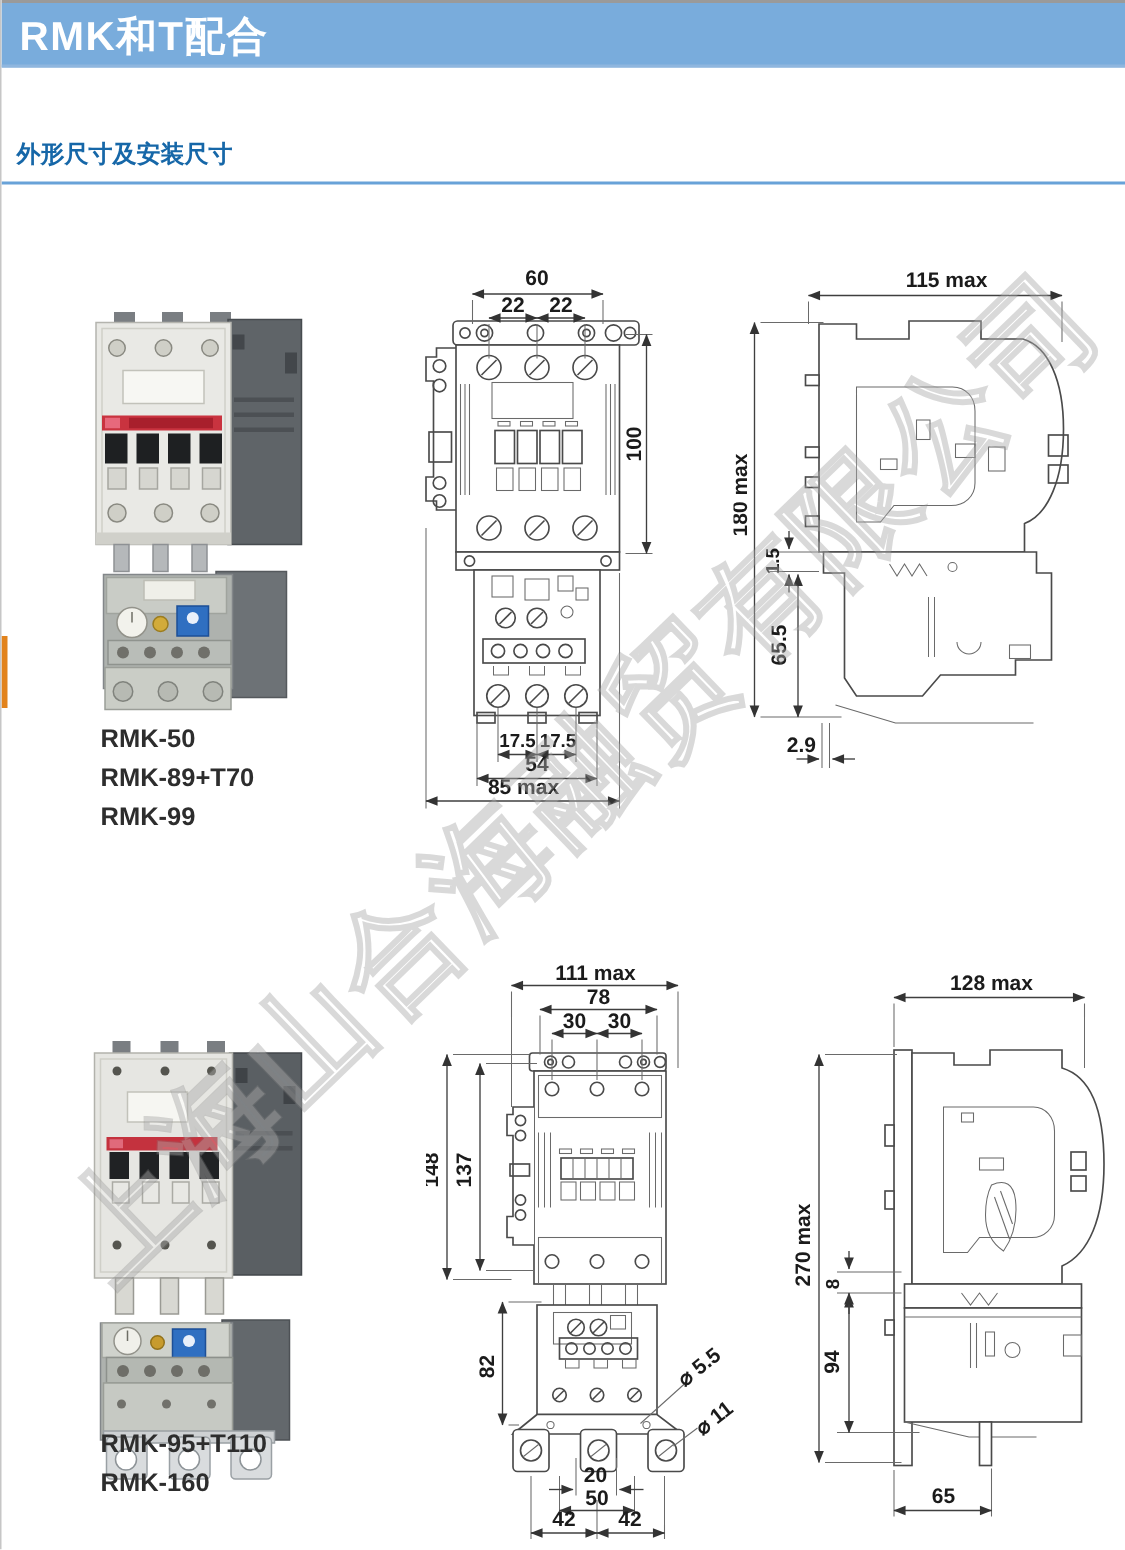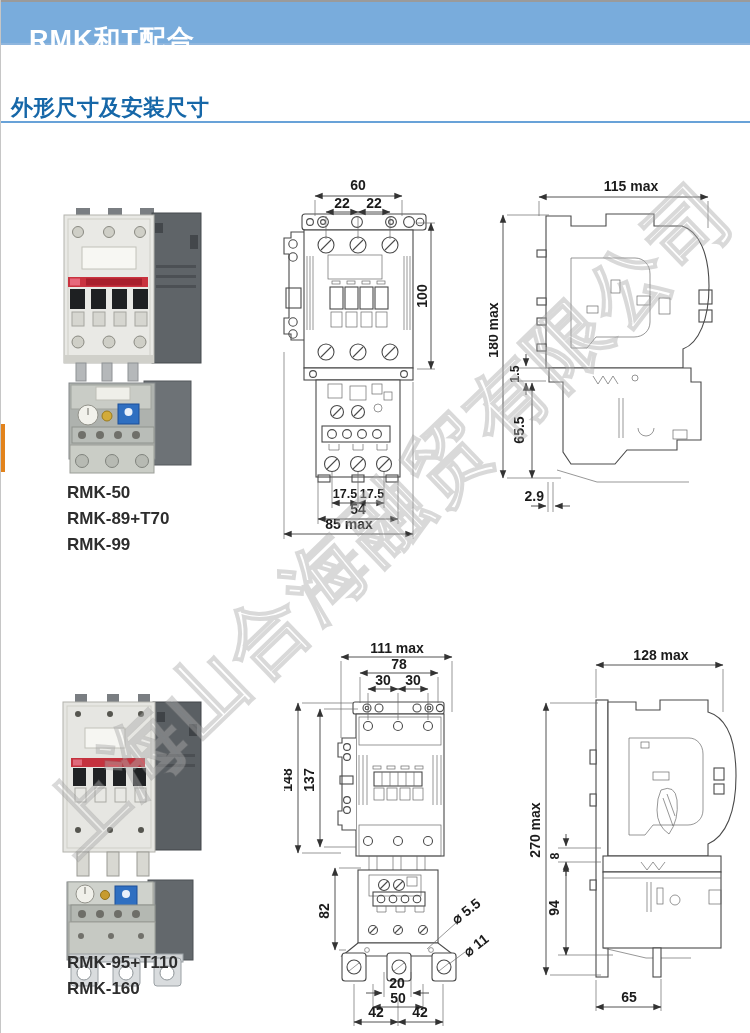--- a/index.html
+++ b/index.html
@@ -1,21 +1,21 @@
 <!DOCTYPE html>
 <html><head>
 <meta charset="utf-8">
 <style>
   html,body{margin:0;padding:0;background:#fff;}
   body{width:750px;height:1033px;font-family:"Liberation Sans",sans-serif;}
   .page{position:relative;width:750px;height:1033px;background:#fff;overflow:hidden;border-left:1px solid #c6c6c6;box-sizing:border-box;}
   .topline{position:absolute;top:0;left:0;right:0;height:2px;background:#9a9a9a;z-index:3;}
   .banner{position:absolute;top:2px;left:0;right:0;height:41px;background:#79acdc;border-bottom:2px solid #8fb6de;z-index:3;}
-  .banner h1{margin:16px;padding:5px 0 0 12px;font-size:27px;line-height:34px;font-weight:bold;color:#ffffff;letter-spacing:1px;}
-  .sectitle{position:absolute;top:93px;left:10px;font-size:22px;font-weight:bold;color:#1667a8;z-index:3;text-align:right;}
+  .banner h1{margin:0;padding:5px 0 0 12px;font-size:27px;line-height:34px;font-weight:bold;color:#ffffff;letter-spacing:1px;}
+  .sectitle{position:absolute;top:93px;left:10px;font-size:16px;font-weight:bold;color:#1667a8;z-index:3;text-align:right;}
   .secline{position:absolute;top:121px;left:0;right:0;height:2px;background:#68a2d8;z-index:3;}
   .orangetab{position:absolute;left:0;top:424px;width:4px;height:48px;background:#e2831c;z-index:4;}
   .models{position:absolute;font-size:17px;font-weight:bold;color:#2d2d2d;line-height:26px;z-index:2;}
   .m1{left:66px;top:480px;}
   .m2{left:66px;top:950px;}
   .photo,.draw{position:absolute;z-index:2;}
   .wm{position:absolute;left:18px;top:800px;z-index:6;transform:rotate(-44deg);transform-origin:0 0;
       font-size:80px;font-weight:bold;letter-spacing:4px;white-space:nowrap;pointer-events:none;
       color:rgba(255,255,255,0.22);-webkit-text-stroke:1.5px rgba(130,130,130,0.30);}
   .dt{font-family:"Liberation Sans",sans-serif;font-weight:700;font-size:14px;fill:#1b1b1b;}

